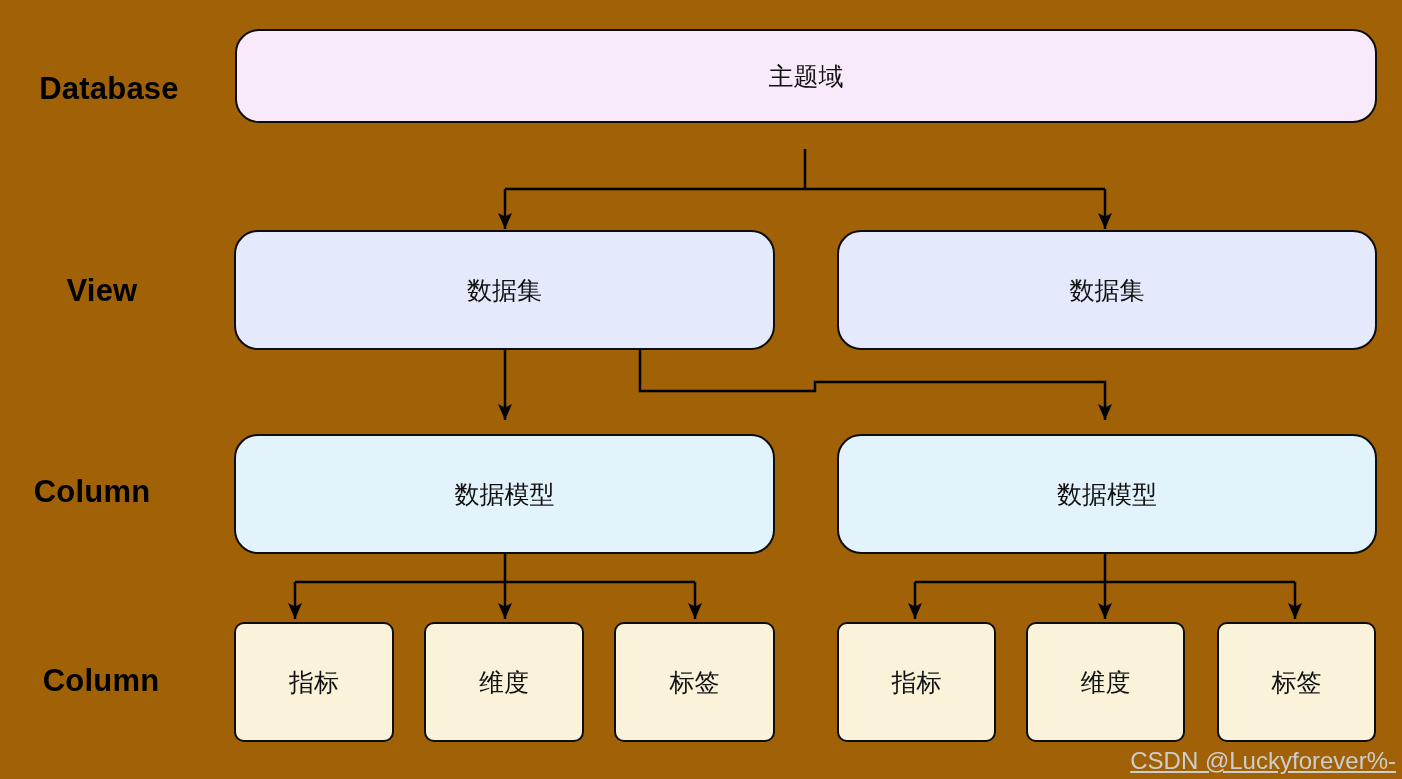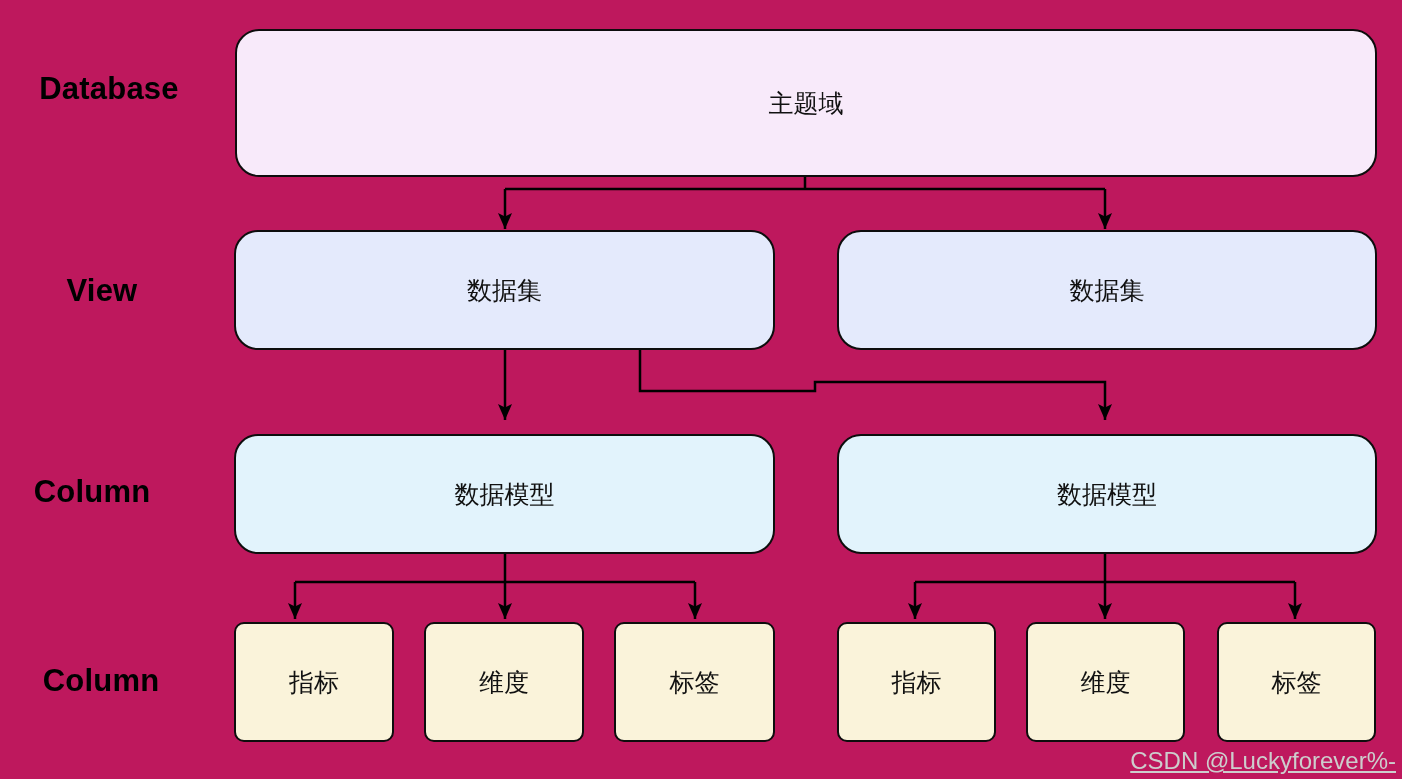--- a/index.html
+++ b/index.html
@@ -3,21 +3,21 @@
 <meta charset="utf-8">
 <style>
   * { margin: 0; padding: 0; box-sizing: border-box; }
   html, body { background: #ffffff; }
   body { font-family: "Liberation Sans", "DejaVu Sans", sans-serif; }
 
   .canvas {
     position: relative;
     width: 1402px;
     height: 779px;
-    background: #be185d;
+    background: #a16207;
     overflow: hidden;
   }
 
   .row-label {
     position: absolute;
     transform: translate(-50%, -50%);
     font-size: 31px;
     font-weight: 700;
     color: #000000;
     letter-spacing: 0.2px;
@@ -90,21 +90,21 @@
     <path class="edge" d="M915,582 L915,619" marker-end="url(#arrow)"></path>
     <path class="edge" d="M1105,582 L1105,619" marker-end="url(#arrow)"></path>
     <path class="edge" d="M1295,582 L1295,619" marker-end="url(#arrow)"></path>
   </svg>
 
   <div class="row-label" style="left:109px; top:89px;">Database</div>
   <div class="row-label" style="left:102px; top:291px;">View</div>
   <div class="row-label" style="left:92px; top:492px;">Column</div>
   <div class="row-label" style="left:101px; top:681px;">Column</div>
 
-  <div class="node node--subject" style="left:235px; top:29px; width:1142px; height:148px;">主题域</div>
+  <div class="node node--subject" style="left:235px; top:29px; width:1142px; height:94px;">主题域</div>
 
   <div class="node node--dataset" style="left:234px; top:230px; width:541px; height:120px;">数据集</div>
   <div class="node node--dataset" style="left:837px; top:230px; width:540px; height:120px;">数据集</div>
 
   <div class="node node--model" style="left:234px; top:422px; width:541px; height:120px;">数据模型</div>
   <div class="node node--model" style="left:837px; top:422px; width:540px; height:120px;">数据模型</div>
 
   <div class="node node--column" style="left:234px; top:622px; width:160px; height:120px;">指标</div>
   <div class="node node--column" style="left:424px; top:622px; width:160px; height:120px;">维度</div>
   <div class="node node--column" style="left:614px; top:622px; width:161px; height:120px;">标签</div>

